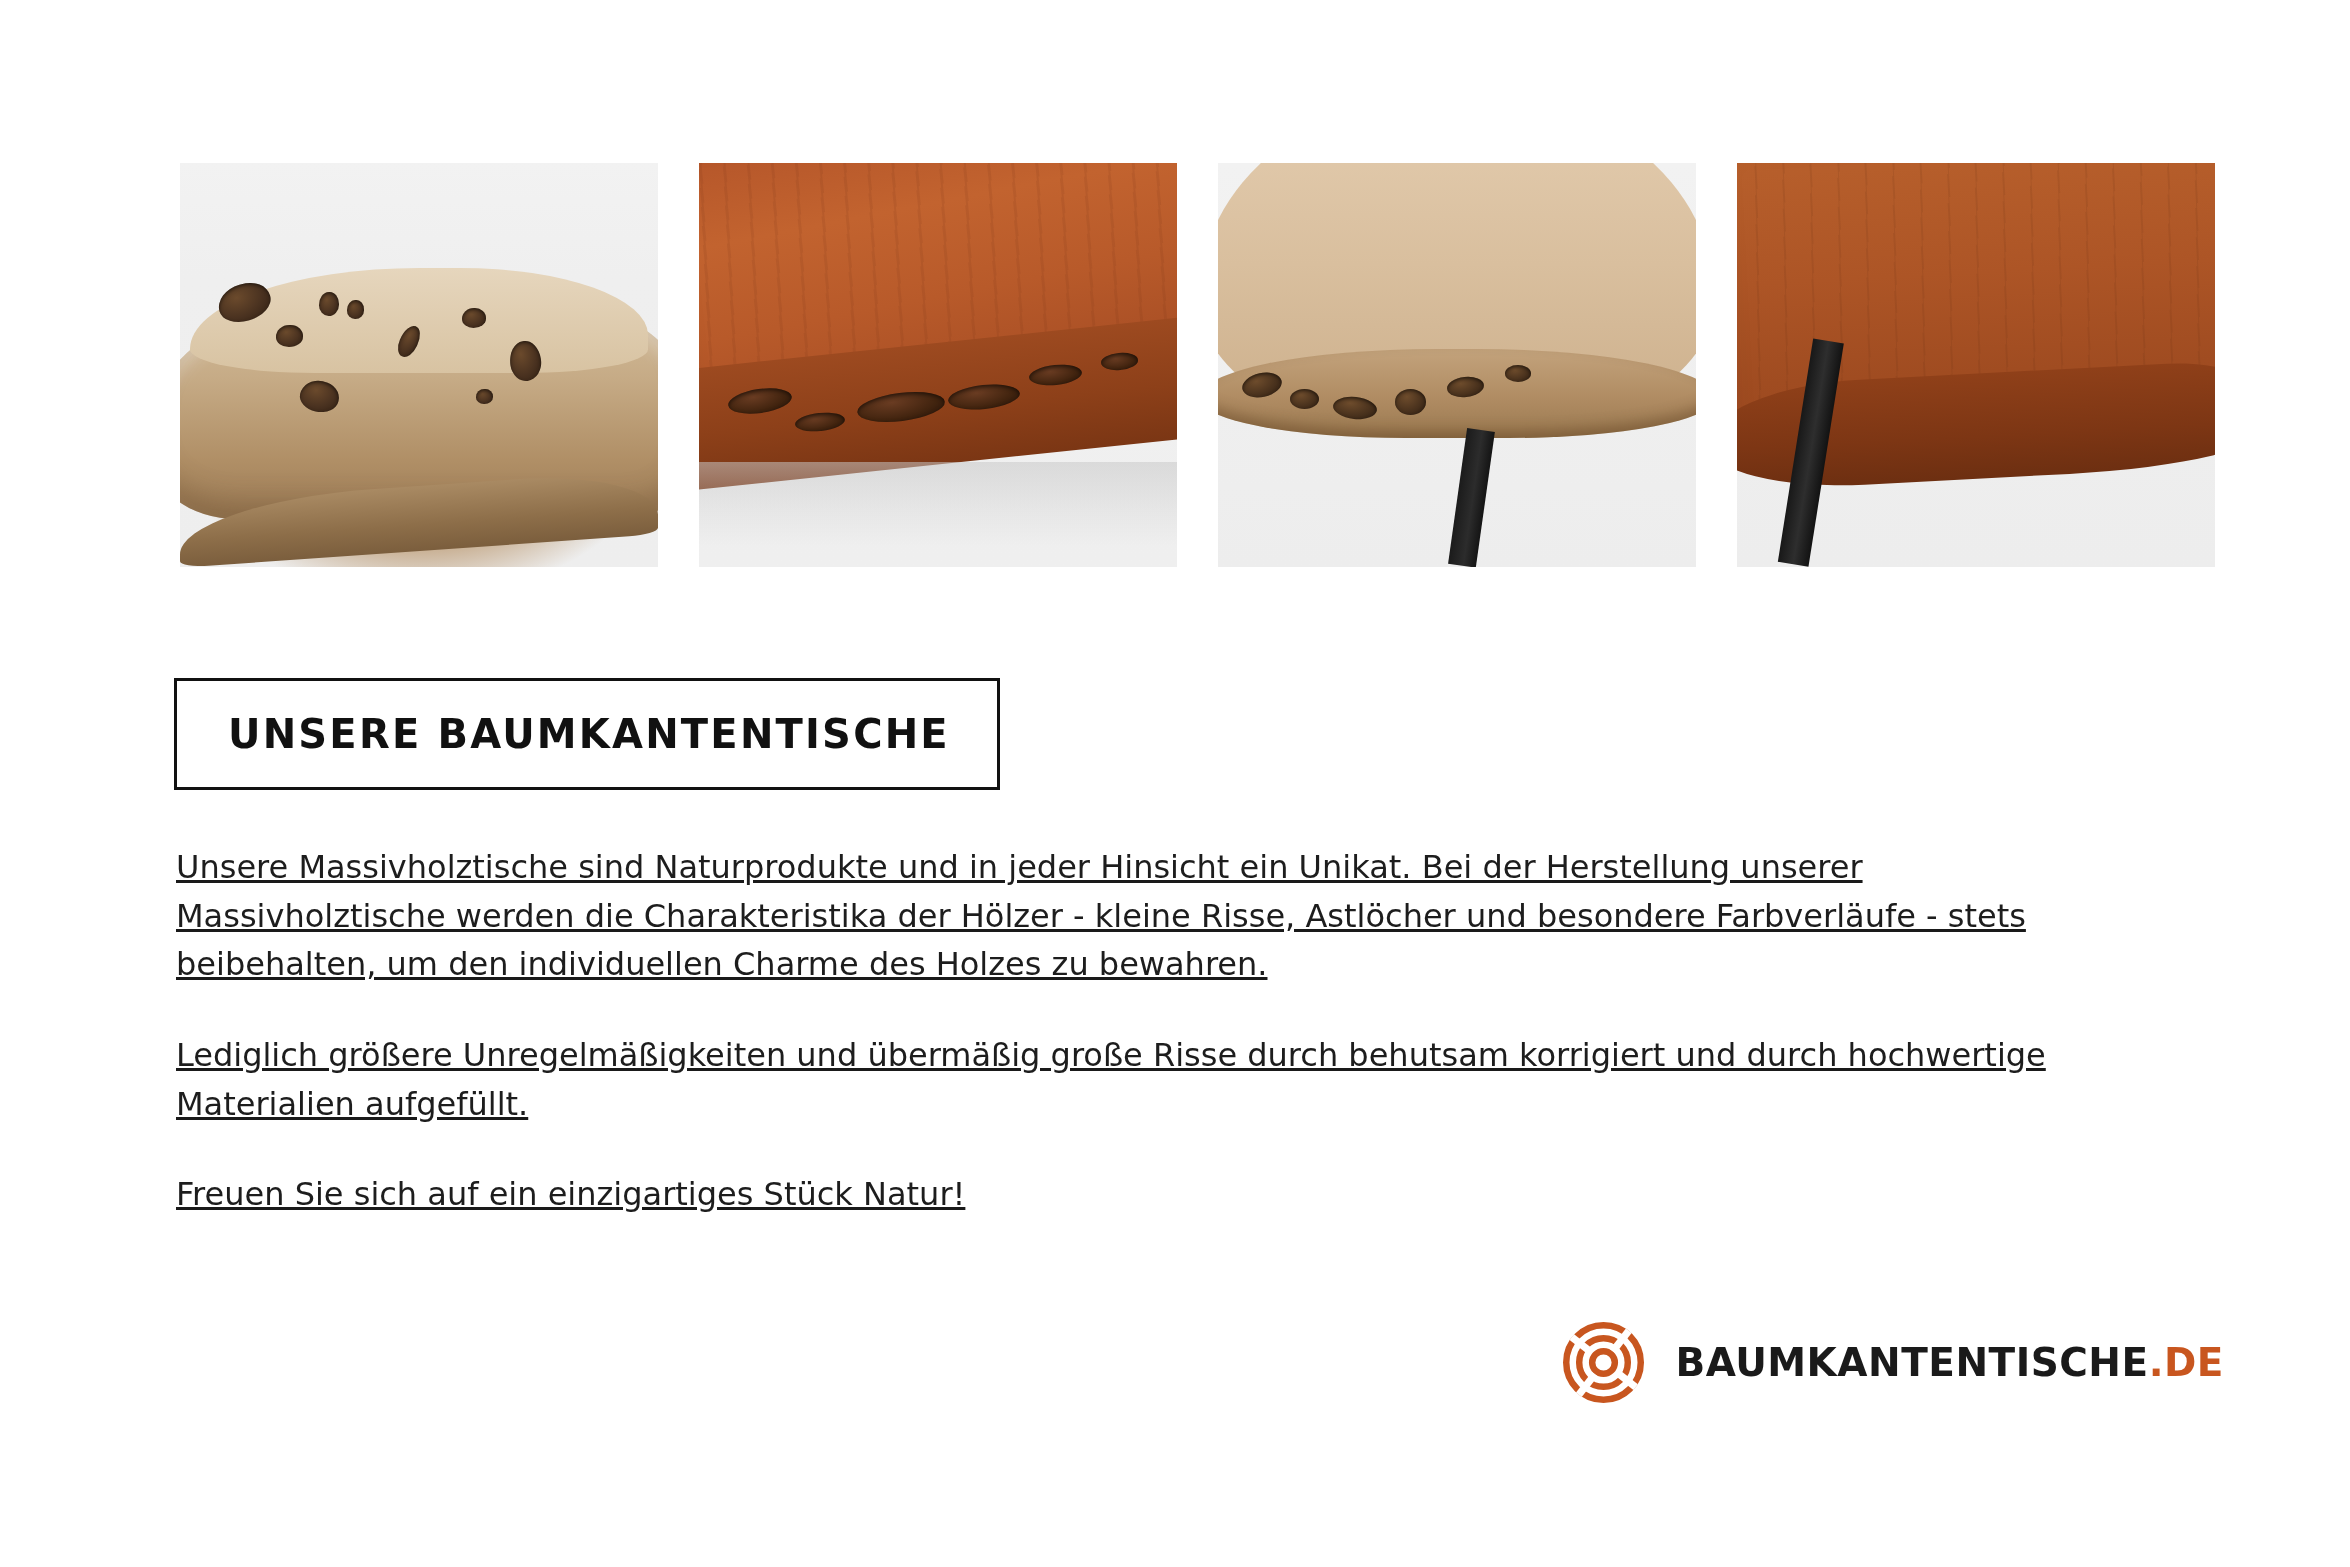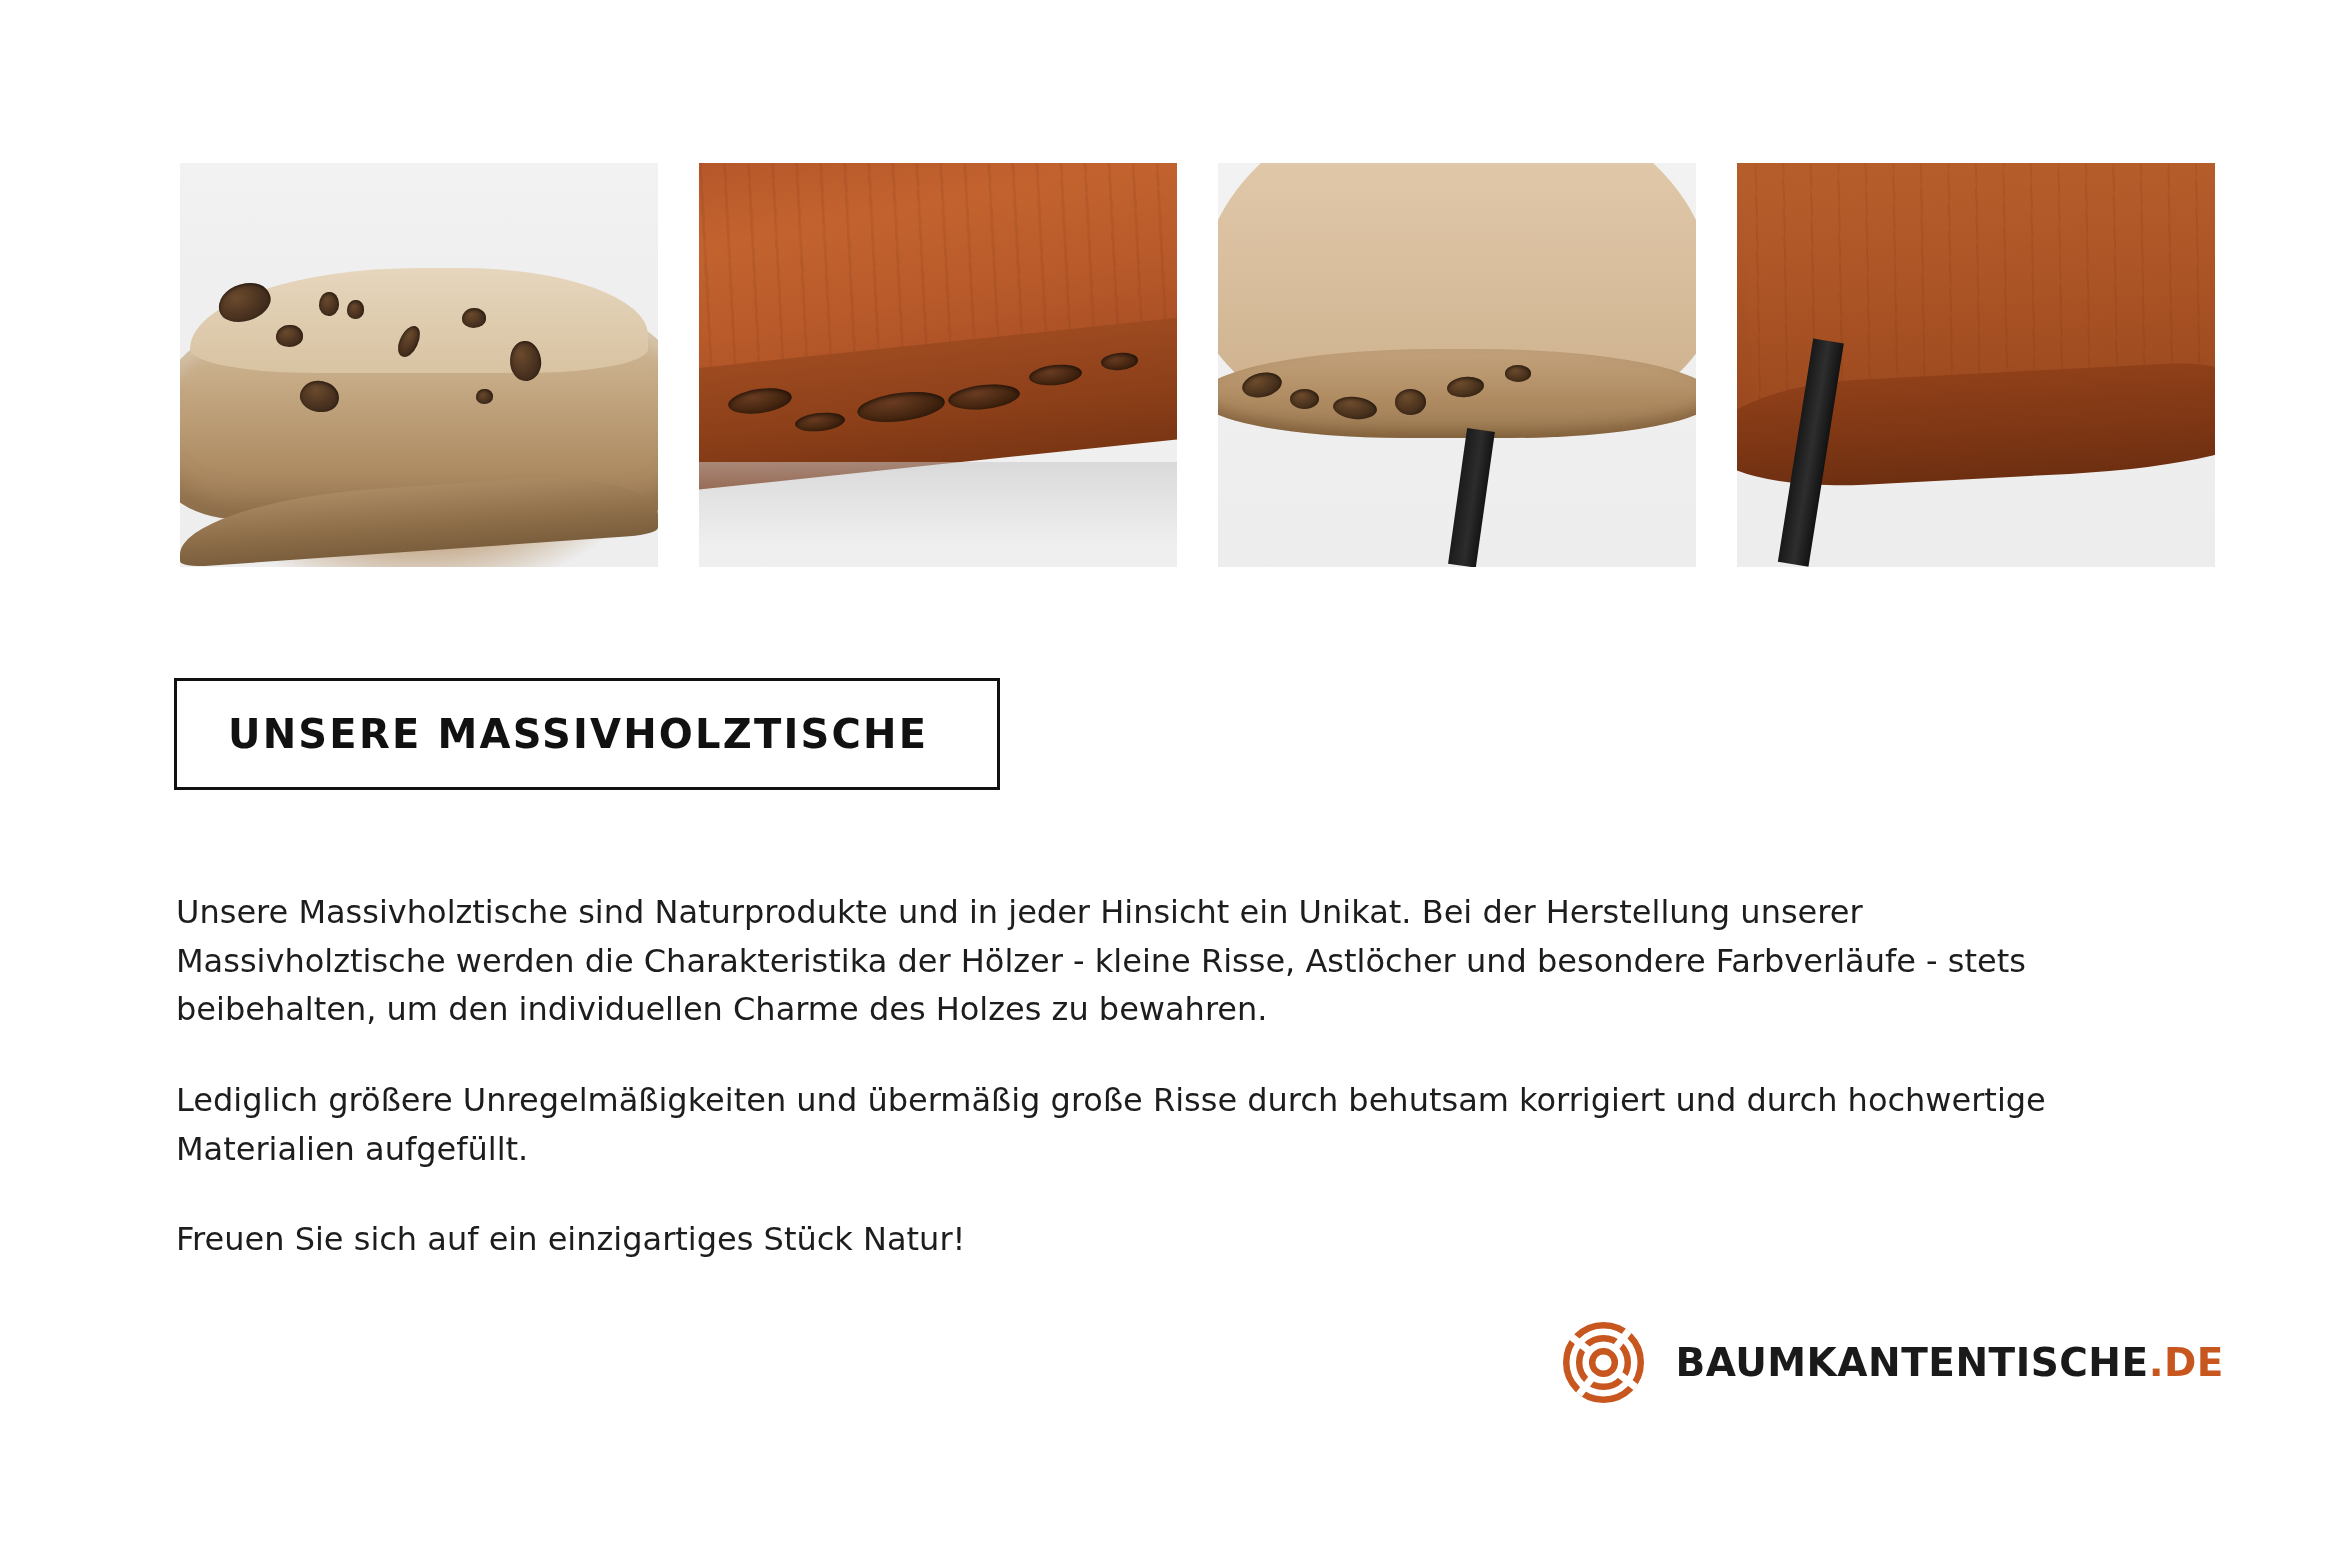--- a/index.html
+++ b/index.html
@@ -238,22 +238,23 @@
     letter-spacing: 2.2px;
     color: #111111;
     padding-left: 51px;
     white-space: nowrap;
   }
 
   
   .body-copy {
     position: absolute;
     left: 176px;
-    top: 888px;
+    top: 843px;
     width: 1928px;
+    text-decoration: underline;
   }
   .body-copy p {
     margin: 0 0 42px 0;
     font-family: "DejaVu Sans", sans-serif;
     font-size: 32px;
     line-height: 1.52;
     color: #1d1d1d;
     font-weight: 400;
     max-width: 1892px;
   }
@@ -331,21 +332,21 @@
 
     <div class="photo p4">
       <div class="top"></div>
       <div class="liveedge"></div>
       <div class="leg"></div>
     </div>
 
   </div>
 
   <div class="headline-box">
-    <div class="headline-text">UNSERE MASSIVHOLZTISCHE</div>
+    <div class="headline-text">UNSERE BAUMKANTENTISCHE</div>
   </div>
 
   <div class="body-copy">
     <p>Unsere Massivholztische sind Naturprodukte und in jeder Hinsicht ein Unikat. Bei der Herstellung unserer Massivholztische werden die Charakteristika der Hölzer - kleine Risse, Astlöcher und besondere Farbverläufe - stets beibehalten, um den individuellen Charme des Holzes zu bewahren.</p>
     <p>Lediglich größere Unregelmäßigkeiten und übermäßig große Risse durch behutsam korrigiert und durch hochwertige Materialien aufgefüllt.</p>
     <p>Freuen Sie sich auf ein einzigartiges Stück Natur!</p>
   </div>
 
   <div class="logo">
     <svg class="logo-mark" viewBox="0 0 100 100">

